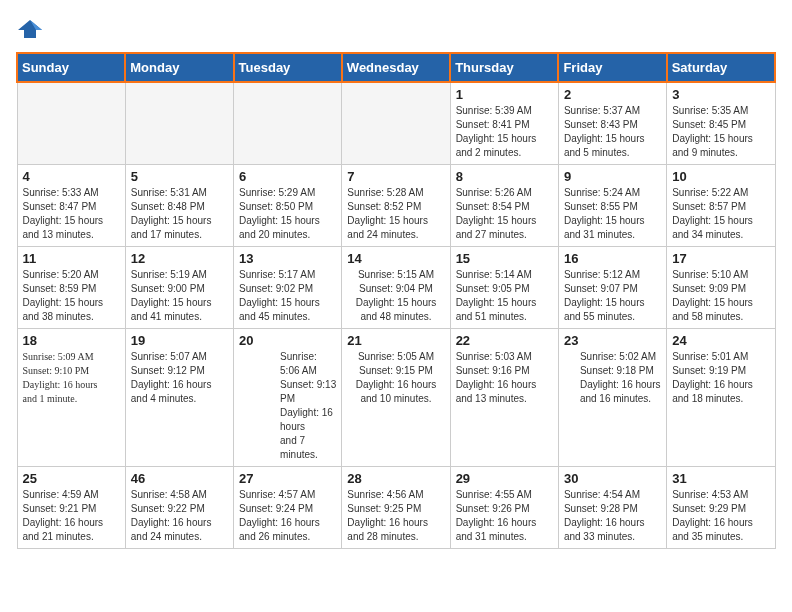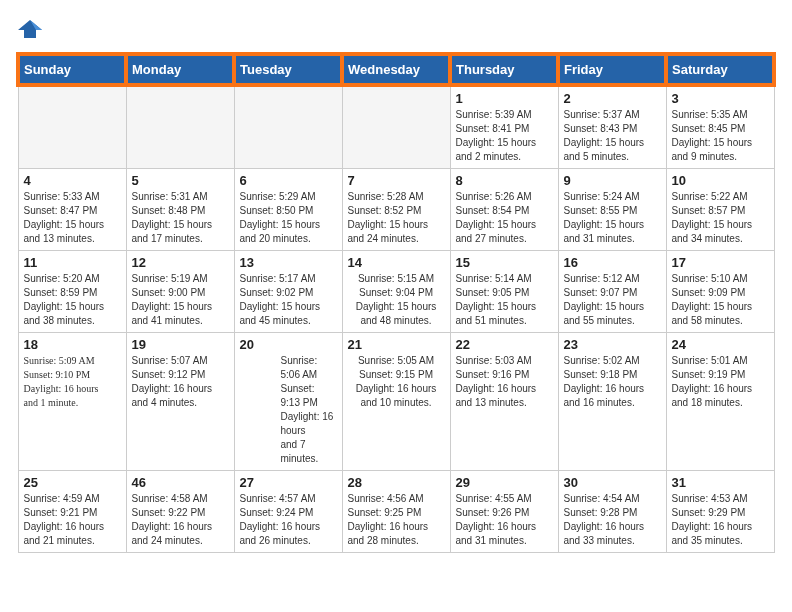--- a/index.html
+++ b/index.html
@@ -51,21 +51,21 @@
       border-collapse: collapse;
       border: 1px solid #ccc;
     }
     .calendar th {
       background: #2563a8;
       color: #fff;
       font-size: 13px;
       font-weight: bold;
       padding: 6px 4px;
       text-align: left;
-      border: 4px solid #f97316;
+      border: 2px solid #f97316;
     }
     .calendar td {
       border: 1px solid #ccc;
       vertical-align: top;
       padding: 4px 5px;
       font-size: 10.5px;
       color: #222;
       background: #fff;
       width: calc(100% / 7);
       min-height: 80px;
@@ -278,21 +278,21 @@
         </td>
         <td>
           <div class="day-number">22</div>
           <div class="day-info" style="white-space: pre-line;">Sunrise: 5:03 AM
 Sunset: 9:16 PM
 Daylight: 16 hours
 and 13 minutes.</div>
         </td>
         <td>
           <div class="day-number">23</div>
-          <div class="day-info" style="white-space: pre-line;">Sunrise: 5:02 AM
+          <div class="day-info" style="white-space: pre-line; margin-left: 16px;">Sunrise: 5:02 AM
 Sunset: 9:18 PM
 Daylight: 16 hours
 and 16 minutes.</div>
         </td>
         <td>
           <div class="day-number">24</div>
           <div class="day-info" style="white-space: pre-line;">Sunrise: 5:01 AM
 Sunset: 9:19 PM
 Daylight: 16 hours
 and 18 minutes.</div>

